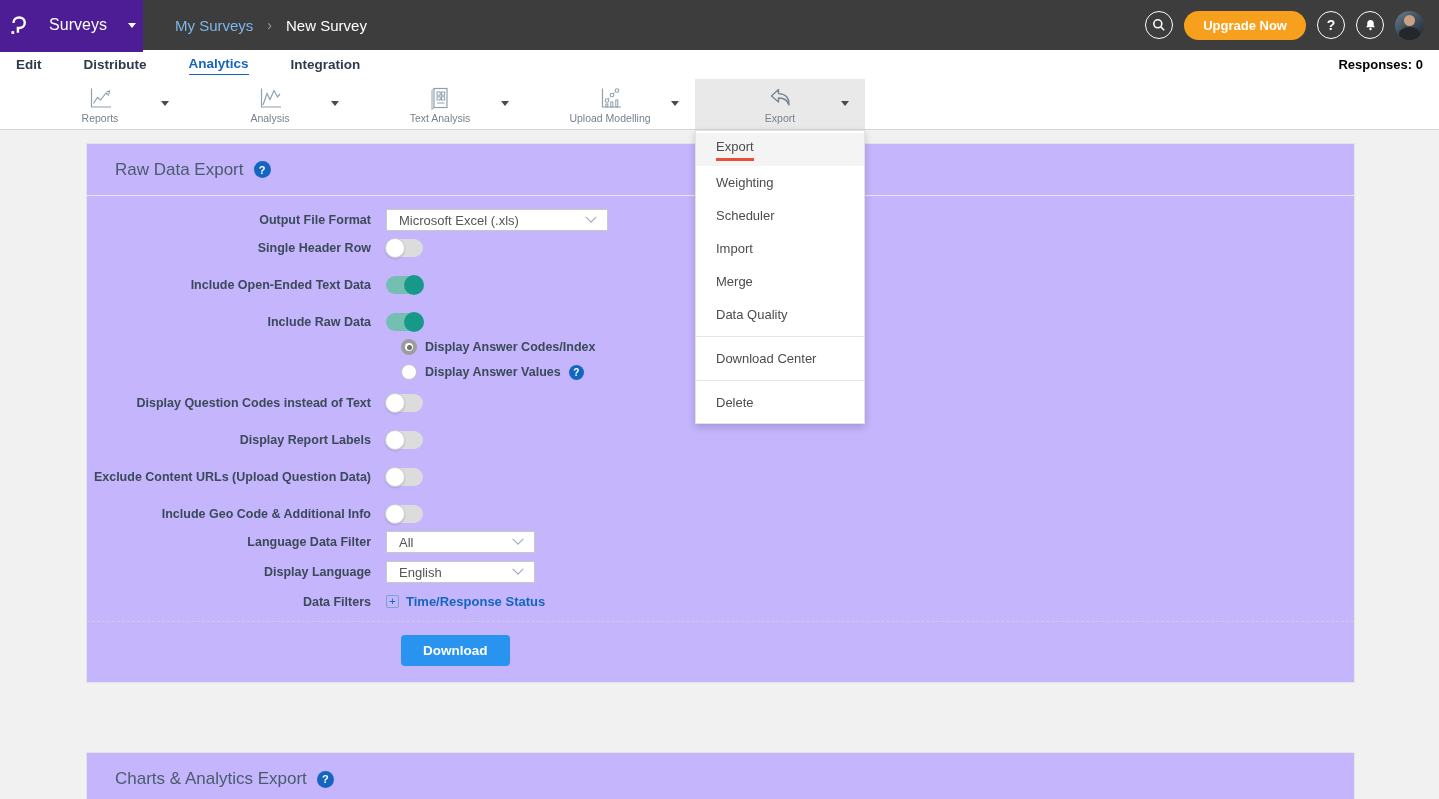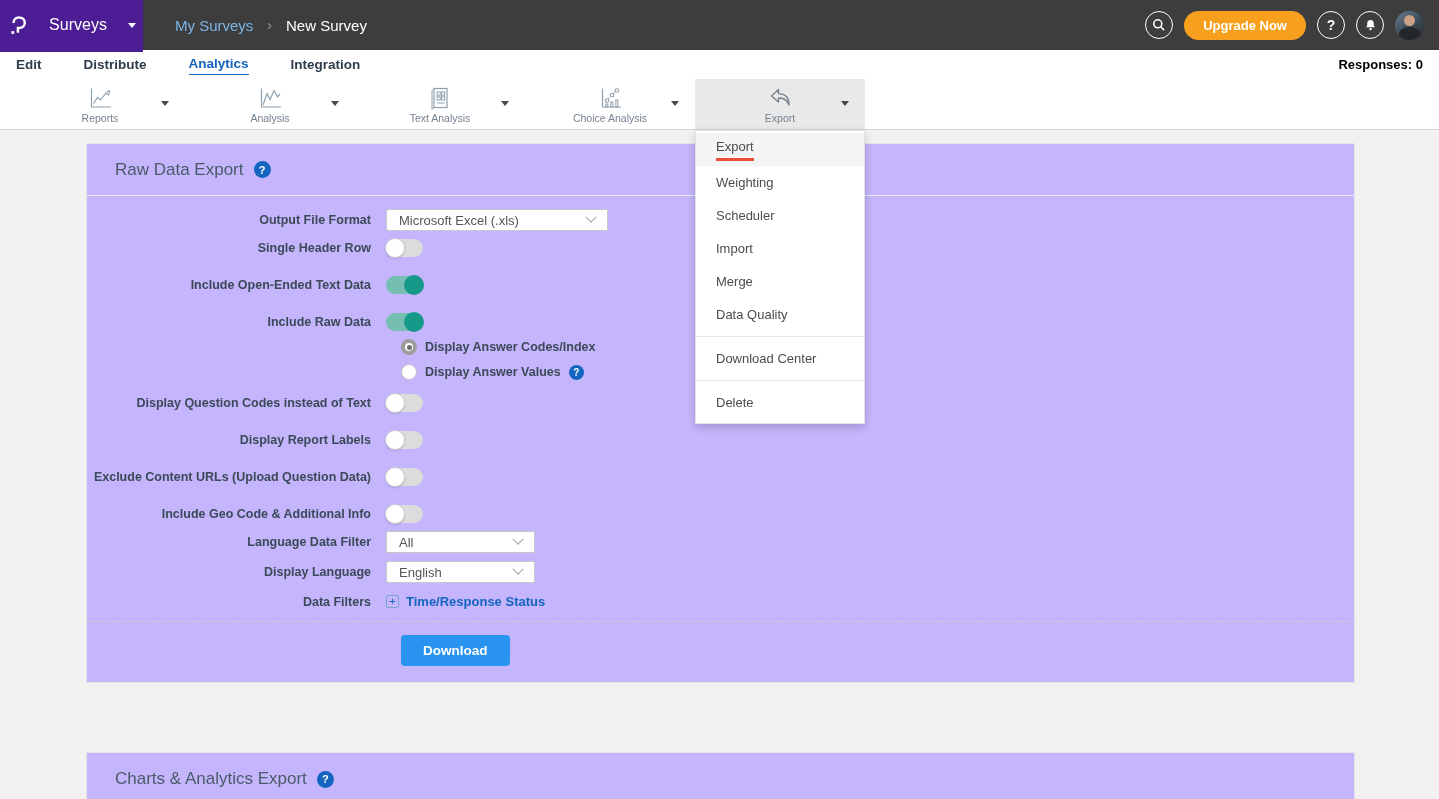--- a/index.html
+++ b/index.html
@@ -207,21 +207,21 @@
         <path d="M5.5 3.5 V22 H24" stroke="#8fa0ad" stroke-width="1.2" fill="none"></path>
         <circle cx="10" cy="15.5" r="1.8" stroke="#8fa0ad" stroke-width="1.1" fill="none"></circle>
         <circle cx="15" cy="10" r="1.8" stroke="#8fa0ad" stroke-width="1.1" fill="none"></circle>
         <circle cx="20" cy="5.5" r="1.8" stroke="#8fa0ad" stroke-width="1.1" fill="none"></circle>
         <line x1="11.3" y1="14.2" x2="13.7" y2="11.3" stroke="#8fa0ad" stroke-width="1" stroke-dasharray="2 1.5"></line>
         <line x1="16.3" y1="8.7" x2="18.7" y2="6.8" stroke="#8fa0ad" stroke-width="1" stroke-dasharray="2 1.5"></line>
         <rect x="8.8" y="19" width="2" height="3" stroke="#8fa0ad" stroke-width="1" fill="none"></rect>
         <rect x="13.8" y="17" width="2" height="5" stroke="#8fa0ad" stroke-width="1" fill="none"></rect>
         <rect x="18.8" y="15" width="2" height="7" stroke="#8fa0ad" stroke-width="1" fill="none"></rect>
       </svg>
-      <div class="tlabel">Choice Analysis</div>
+      <div class="tlabel">Upload Modelling</div>
       <span class="tcaret"></span>
     </div>
 
     <div class="ttab active">
       <svg class="ticon" viewBox="0 0 26 26">
         <path d="M11.5 4.5 L4.5 11 L11.5 17 V13 C17 12.8 20.5 15.5 22 20 C22.3 12.5 18.5 9 11.5 8.7 Z" stroke="#76828f" stroke-width="1.3" fill="none" stroke-linejoin="round"></path>
       </svg>
       <div class="tlabel">Export</div>
       <span class="tcaret"></span>
     </div>

